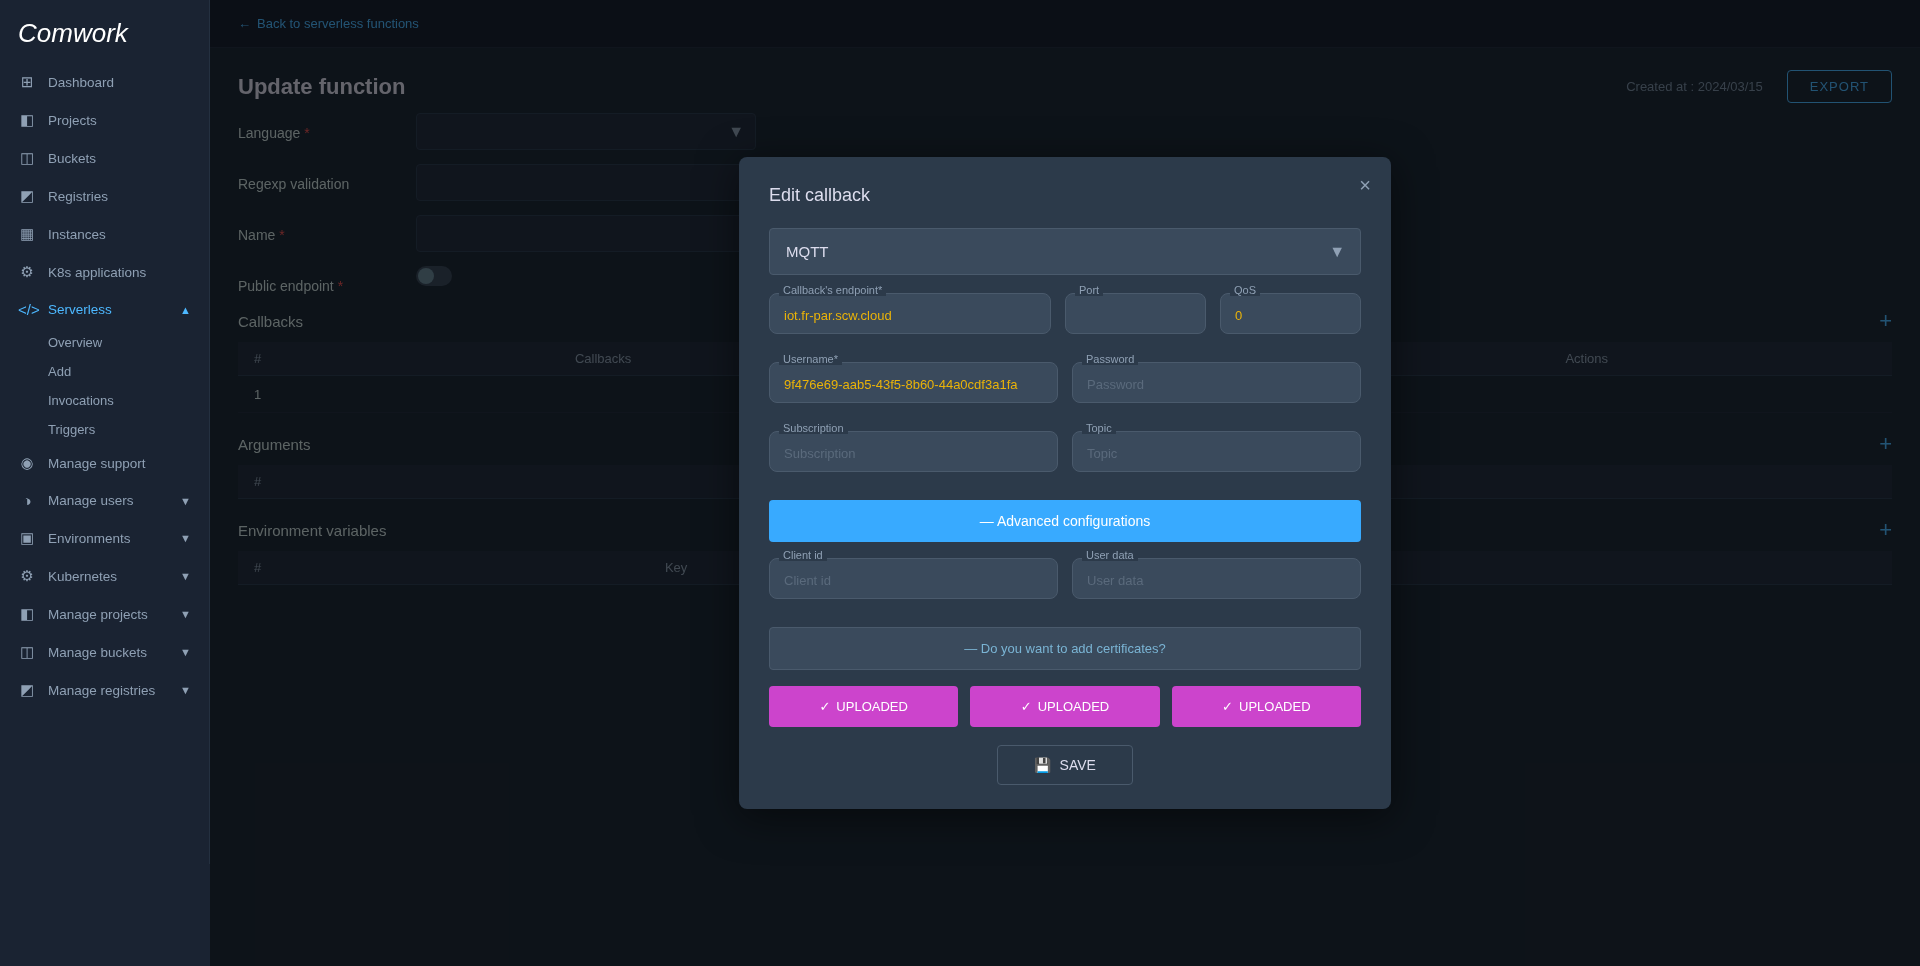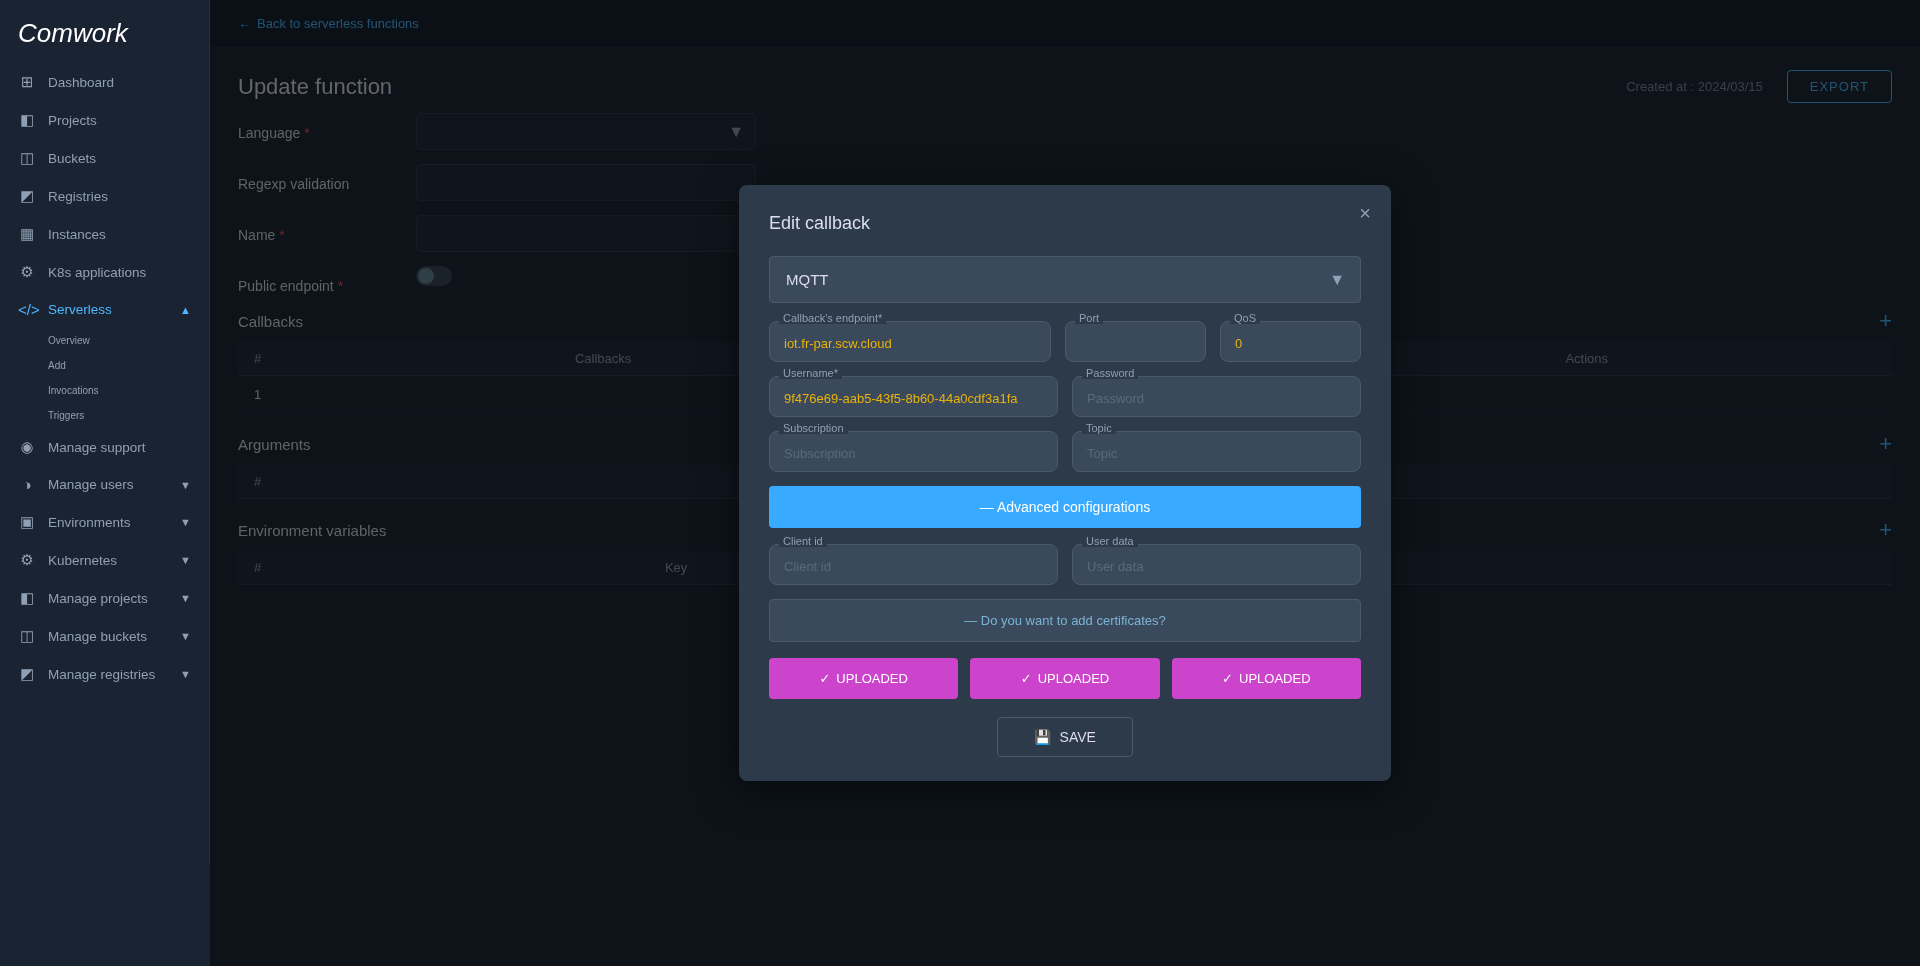--- a/index.html
+++ b/index.html
@@ -41,21 +41,21 @@
       color: #8fa0b4;
       cursor: pointer;
       font-size: 13.5px;
       gap: 12px;
       transition: background 0.15s;
     }
     .sidebar-item.active { color: #4db8ff; }
     .sidebar-item .icon { width: 18px; text-align: center; font-size: 15px; }
     .sidebar-sub {
       padding-left: 48px;
-      font-size: 10px;
+      font-size: 13px;
       color: #8fa0b4;
     }
     .sidebar-sub-item {
       padding: 7px 0;
       cursor: pointer;
     }
     .sidebar-expand {
       margin-left: auto;
       font-size: 11px;
     }
@@ -82,21 +82,21 @@
       display: flex;
       align-items: center;
       gap: 6px;
     }
     .page-header {
       display: flex;
       align-items: center;
       justify-content: space-between;
       padding: 22px 28px 10px;
     }
-    .page-title { font-size: 22px; color: #dde; font-weight: 400; }
+    .page-title { font-size: 22px; color: #dde; font-weight: 700; }
     .created-at { font-size: 13px; color: #7a8fa4; }
     .export-btn {
       border: 1.5px solid #4db8ff;
       color: #4db8ff;
       background: transparent;
       padding: 8px 22px;
       border-radius: 4px;
       font-size: 13px;
       cursor: pointer;
       letter-spacing: 1px;
@@ -229,21 +229,21 @@
       right: 16px;
       top: 50%;
       transform: translateY(-50%);
       color: #8fa0b4;
       pointer-events: none;
     }
 
     .modal-fields-row {
       display: flex;
       gap: 14px;
-      margin-bottom: 14px;
+      margin-bottom: 28px;
     }
     .modal-field {
       flex: 1;
       position: relative;
     }
     .modal-field-label {
       position: absolute;
       top: -9px;
       left: 10px;
       background: #2c3a4a;

